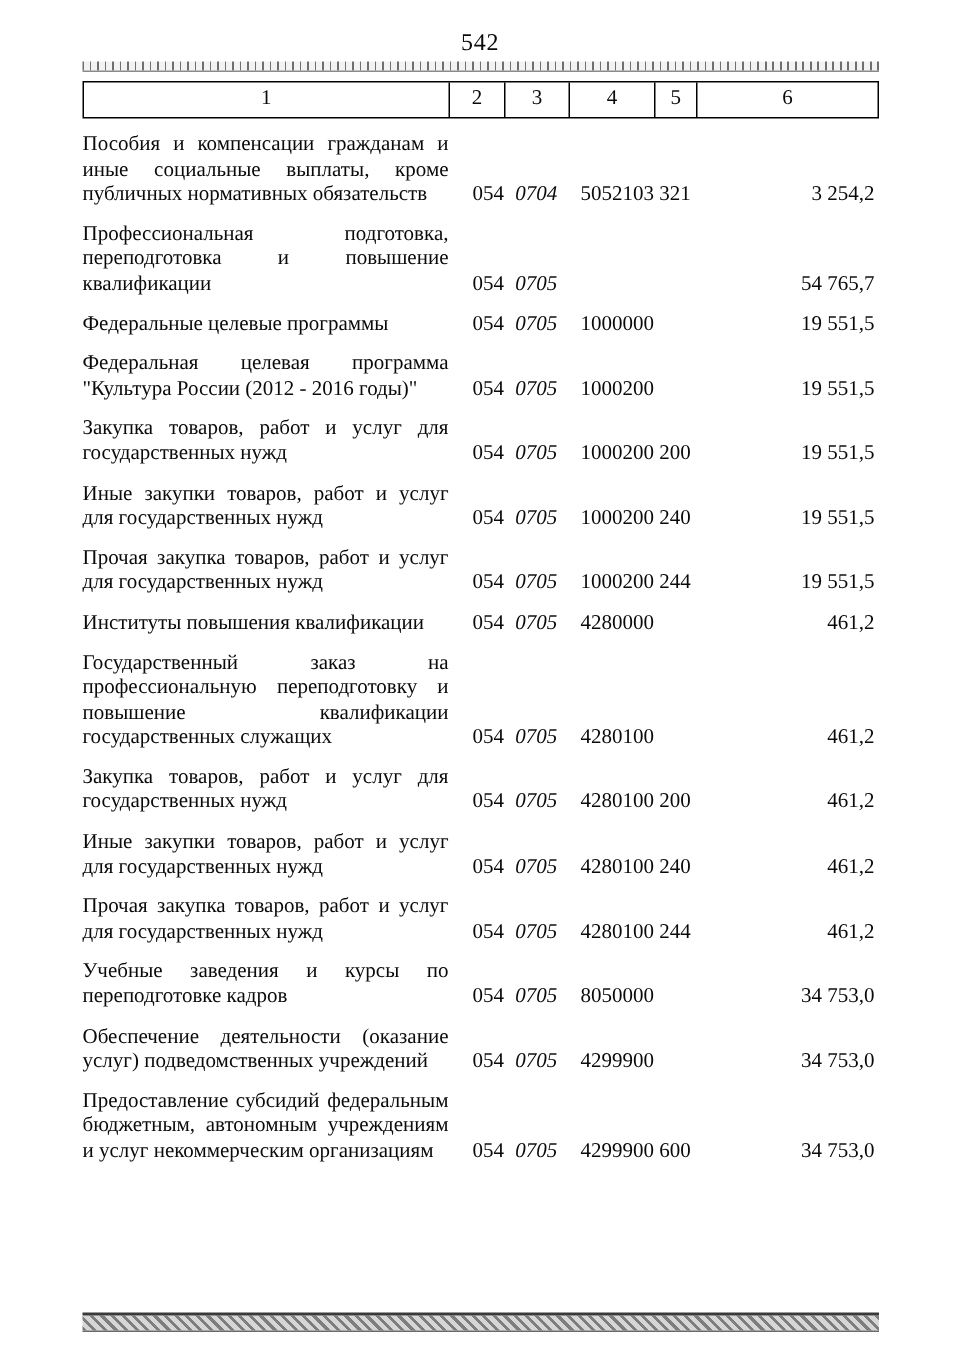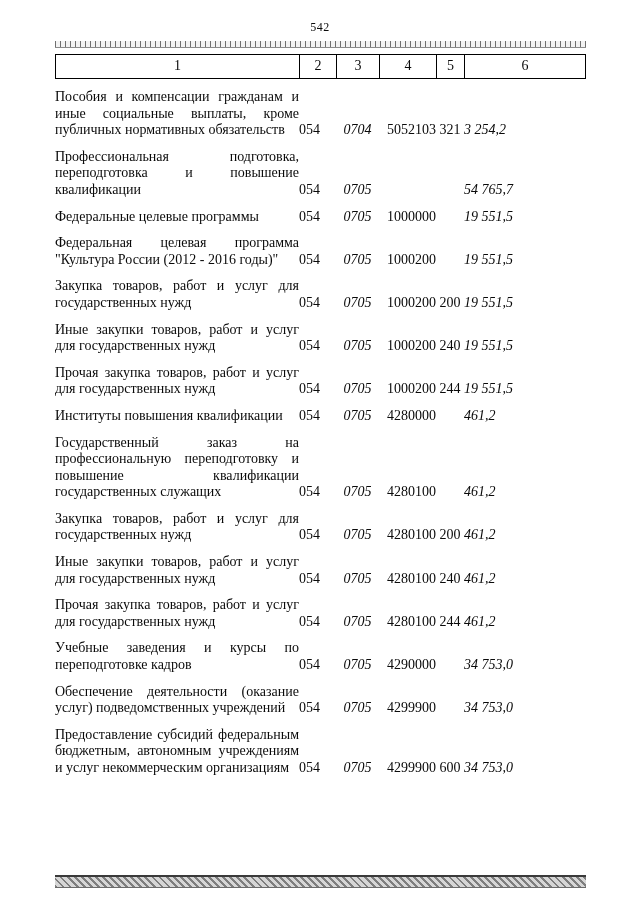--- a/index.html
+++ b/index.html
@@ -16,21 +16,21 @@
     overflow: hidden;
   }
   * { box-sizing: border-box; }
 
   .page-number {
     position: absolute;
     top: 20px;
     left: 0;
     right: 0;
     text-align: center;
-    font-size: 12px;
+    font-size: 16px;
     letter-spacing: 0.5px;
   }
 
   .doc-table {
     position: absolute;
     left: 55px;
     top: 41px;
     width: 531px;
   }
 
@@ -67,25 +67,25 @@
 
   .row {
     display: flex;
     align-items: flex-end;
     margin-top: 10px;
     font-size: 14px;
     line-height: 16.6px;
   }
   .c { flex: 0 0 auto; }
   .c1 { width: 244px; text-align: justify; }
-  .c2 { width: 37px; text-align: left; }
+  .c2 { width: 37px; text-align: right; }
   .c3 { width: 43px; text-align: center; font-style: italic; }
   .c4 { width: 57px; text-align: right; }
   .c5 { width: 28px; text-align: center; }
-  .c6 { width: 120px; text-align: left; padding-right: 1px; white-space: nowrap; font-style: italic; }
+  .c6 { width: 120px; text-align: right; padding-right: 1px; white-space: nowrap; }
 
   .strip-bottom {
     position: absolute;
     left: 55px;
     top: 875px;
     width: 531px;
     height: 13px;
     background: repeating-linear-gradient(45deg, #7e7e7e 0 2px, #d6d6d6 2px 5px);
     border-top: 2px solid #3a3a3a;
     border-bottom: 1px solid #6a6a6a;
@@ -214,21 +214,21 @@
     <div class="c c3">0705</div>
     <div class="c c4">4280100</div>
     <div class="c c5">244</div>
     <div class="c c6">461,2</div>
   </div>
 
   <div class="row">
     <div class="c c1">Учебные заведения и курсы по переподготовке кадров</div>
     <div class="c c2">054</div>
     <div class="c c3">0705</div>
-    <div class="c c4">4290000</div>
+    <div class="c c4">8050000</div>
     <div class="c c5"></div>
     <div class="c c6">34 753,0</div>
   </div>
 
   <div class="row">
     <div class="c c1">Обеспечение деятельности (оказание услуг) подведомственных учреждений</div>
     <div class="c c2">054</div>
     <div class="c c3">0705</div>
     <div class="c c4">4299900</div>
     <div class="c c5"></div>

